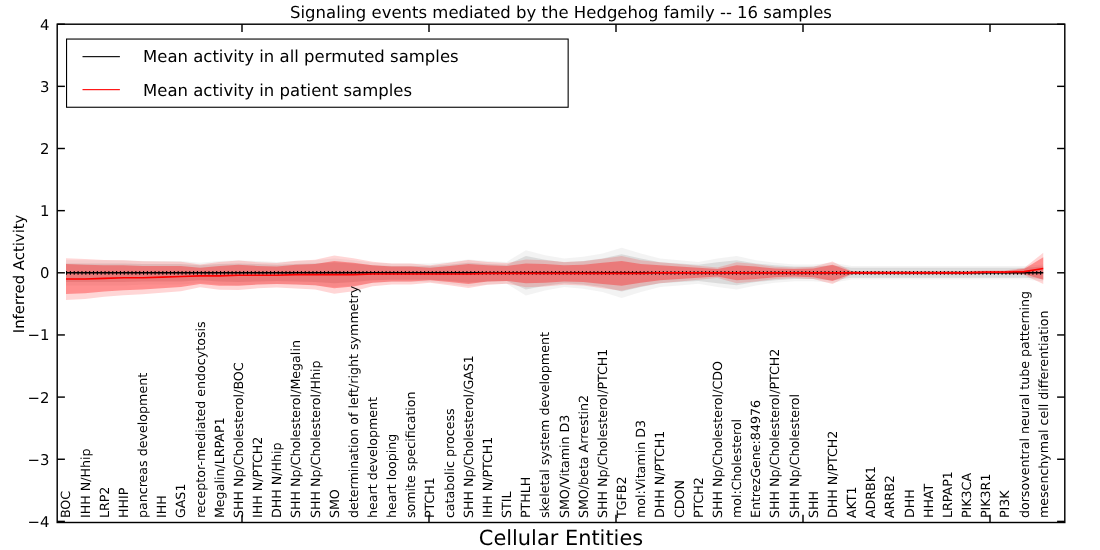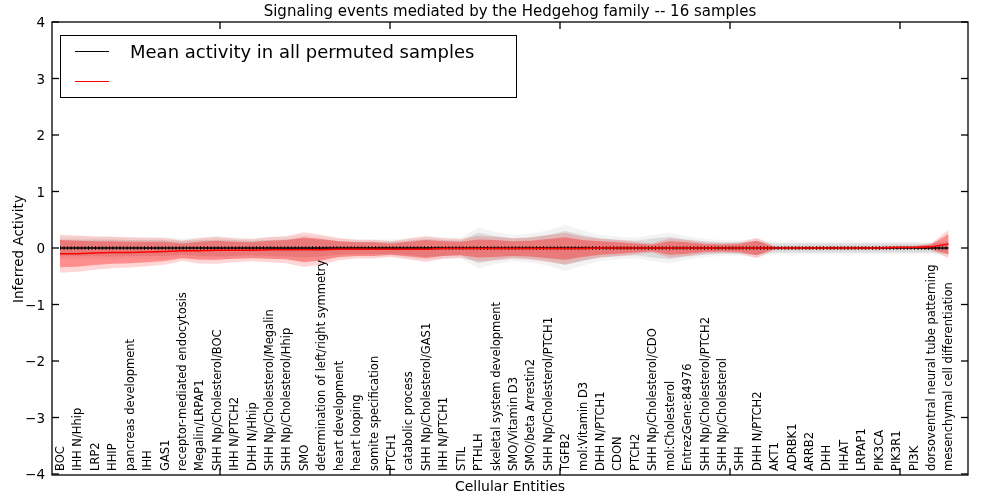--- a/index.html
+++ b/index.html
@@ -1,38 +1,39 @@
 <!DOCTYPE html>
 <html><head>
 <meta charset="utf-8">
 <style>
   html,body{margin:0;padding:0;background:#ffffff;}
   body{width:1000px;height:500px;position:relative;font-family:"DejaVu Sans","Liberation Sans",sans-serif;color:#000;overflow:hidden;}
   #chart-title{position:absolute;left:20px;top:2px;width:980px;text-align:center;font-size:15px;white-space:nowrap;}
-  #x-axis-label{position:absolute;left:20px;top:478px;width:980px;text-align:center;font-size:14px;}
+  #x-axis-label{position:absolute;left:20px;top:478px;width:980px;text-align:center;font-size:19px;}
   #y-axis-label{position:absolute;left:-52px;top:241px;width:140px;text-align:center;font-size:13.5px;transform:rotate(-90deg);transform-origin:center;white-space:nowrap;}
   #legend-box{position:absolute;left:60px;top:35px;width:457px;height:63px;border:1.6px solid #000;background:#fff;display:flex;flex-direction:column;justify-content:space-around;box-sizing:border-box;}
   .legend-row{display:flex;align-items:center;height:28px;}
   .legend-swatch{width:34px;height:0;border-top:1.7px solid #000;margin-left:14px;flex:0 0 auto;}
-  .legend-label{margin-left:21px;font-size:18px;white-space:nowrap;}
+  .legend-label{margin-left:21px;font-size:15px;white-space:nowrap;}
   #plot-svg{position:absolute;left:0;top:0;}
   text{fill:#000;}
 </style>
 </head>
 <body>
 
 <div id="chart-title">Signaling events mediated by the Hedgehog family -- 16 samples</div>
 
 <div id="legend-box">
   <div class="legend-row">
     <span class="legend-swatch" id="swatch-0" style="border-top-color: rgb(0, 0, 0);"></span>
     <span class="legend-label">Mean activity in all permuted samples</span>
   </div>
   <div class="legend-row">
     <span class="legend-swatch" id="swatch-1" style="border-top-color: rgb(255, 0, 0);"></span>
+    <span class="legend-label">Mean activity in patient samples</span>
   </div>
 </div>
 
 <svg id="plot-svg" width="1000" height="500">
     <polygon points="60,236.55875 77.42,236.55875 94.84,236.55875 112.26,236.55875 129.68,237.3215 147.10000000000002,237.3215 164.52,237.3215 181.94,238.847 199.36,237.3215 216.78000000000003,236.55875 234.20000000000002,237.3215 251.62,238.08425 269.04,237.3215 286.46000000000004,236.55875 303.88,235.03325 321.3,236.55875 338.72,238.847 356.14000000000004,239.60975 373.56000000000006,239.60975 390.98,239.60975 408.40000000000003,238.08425 425.82000000000005,235.796 443.24,237.3215 460.66,238.08425 478.08000000000004,227.40575 495.50000000000006,231.98225 512.9200000000001,235.03325 530.34,233.50775 547.76,230.45675 565.1800000000001,225.1175 582.6,230.45675 600.0200000000001,235.03325 617.44,236.55875 634.86,238.08425 652.2800000000001,235.03325 669.7,232.745 687.1200000000001,236.55875 704.5400000000001,238.847 721.96,240.3725 739.3800000000001,240.3725 756.8000000000001,238.847 774.22,241.898 791.6400000000001,241.898 809.0600000000001,241.898 826.48,241.898 843.9000000000001,241.898 861.32,241.898 878.7400000000001,241.898 896.1600000000001,241.898 913.58,241.898 931.0000000000001,241.898 948.4200000000001,240.3725 948.4200000000001,255.6275 931.0000000000001,254.102 913.58,254.102 896.1600000000001,254.102 878.7400000000001,254.102 861.32,254.102 843.9000000000001,254.102 826.48,254.102 809.0600000000001,254.102 791.6400000000001,254.102 774.22,254.102 756.8000000000001,257.153 739.3800000000001,255.6275 721.96,255.6275 704.5400000000001,257.153 687.1200000000001,259.44125 669.7,263.255 652.2800000000001,260.96675 634.86,257.91575 617.44,259.44125 600.0200000000001,260.96675 582.6,265.54325 565.1800000000001,270.8825 547.76,265.54325 530.34,262.49225 512.9200000000001,260.96675 495.50000000000006,264.01775 478.08000000000004,268.59425 460.66,257.91575 443.24,258.6785 425.82000000000005,260.204 408.40000000000003,257.91575 390.98,256.39025 373.56000000000006,256.39025 356.14000000000004,256.39025 338.72,257.153 321.3,259.44125 303.88,260.96675 286.46000000000004,259.44125 269.04,258.6785 251.62,257.91575 234.20000000000002,258.6785 216.78000000000003,259.44125 199.36,258.6785 181.94,257.153 164.52,258.6785 147.10000000000002,258.6785 129.68,258.6785 112.26,259.44125 94.84,259.44125 77.42,259.44125 60,259.44125" fill="#888888" opacity="0.1"></polygon>
     <polygon points="60,239.525 77.42,239.525 94.84,239.525 112.26,239.525 129.68,240.09 147.10000000000002,240.09 164.52,240.09 181.94,241.22 199.36,240.09 216.78000000000003,239.525 234.20000000000002,240.09 251.62,240.655 269.04,240.09 286.46000000000004,239.525 303.88,238.395 321.3,239.525 338.72,241.22 356.14000000000004,241.785 373.56000000000006,241.785 390.98,241.785 408.40000000000003,240.655 425.82000000000005,238.96 443.24,240.09 460.66,240.655 478.08000000000004,232.745 495.50000000000006,236.135 512.9200000000001,238.395 530.34,237.265 547.76,235.005 565.1800000000001,231.05 582.6,235.005 600.0200000000001,238.395 617.44,239.525 634.86,240.655 652.2800000000001,238.395 669.7,236.7 687.1200000000001,239.525 704.5400000000001,241.22 721.96,242.35 739.3800000000001,242.35 756.8000000000001,241.22 774.22,243.48 791.6400000000001,243.48 809.0600000000001,243.48 826.48,243.48 843.9000000000001,243.48 861.32,243.48 878.7400000000001,243.48 896.1600000000001,243.48 913.58,243.48 931.0000000000001,243.48 948.4200000000001,242.35 948.4200000000001,253.65 931.0000000000001,252.52 913.58,252.52 896.1600000000001,252.52 878.7400000000001,252.52 861.32,252.52 843.9000000000001,252.52 826.48,252.52 809.0600000000001,252.52 791.6400000000001,252.52 774.22,252.52 756.8000000000001,254.78 739.3800000000001,253.65 721.96,253.65 704.5400000000001,254.78 687.1200000000001,256.475 669.7,259.3 652.2800000000001,257.605 634.86,255.345 617.44,256.475 600.0200000000001,257.605 582.6,260.995 565.1800000000001,264.95 547.76,260.995 530.34,258.735 512.9200000000001,257.605 495.50000000000006,259.865 478.08000000000004,263.255 460.66,255.345 443.24,255.91 425.82000000000005,257.04 408.40000000000003,255.345 390.98,254.215 373.56000000000006,254.215 356.14000000000004,254.215 338.72,254.78 321.3,256.475 303.88,257.605 286.46000000000004,256.475 269.04,255.91 251.62,255.345 234.20000000000002,255.91 216.78000000000003,256.475 199.36,255.91 181.94,254.78 164.52,255.91 147.10000000000002,255.91 129.68,255.91 112.26,256.475 94.84,256.475 77.42,256.475 60,256.475" fill="#888888" opacity="0.22"></polygon>
     <polygon points="60,234.666 77.42,235.457 94.84,236.474 112.26,236.7 129.68,237.491 147.10000000000002,237.717 164.52,237.943 181.94,240.542 199.36,238.169 216.78000000000003,236.813 234.20000000000002,238.395 251.62,239.186 269.04,237.039 286.46000000000004,236.248 303.88,232.293 321.3,234.666 338.72,238.056 356.14000000000004,239.638 373.56000000000006,239.638 390.98,241.22 408.40000000000003,238.847 425.82000000000005,236.474 443.24,238.282 460.66,239.073 478.08000000000004,235.909 495.50000000000006,236.7 512.9200000000001,238.282 530.34,237.49099999999999 547.76,235.118 565.1800000000001,232.745 582.6,236.7 600.0200000000001,238.508 617.44,240.09 634.86,241.672 652.2800000000001,243.254 669.7,238.508 687.1200000000001,240.09 704.5400000000001,242.463 721.96,243.254 739.3800000000001,242.463 756.8000000000001,237.717 774.22,246.418 791.6400000000001,246.418 809.0600000000001,246.418 826.48,246.418 843.9000000000001,246.418 861.32,246.418 878.7400000000001,246.418 896.1600000000001,245.853 913.58,245.853 931.0000000000001,243.706 948.4200000000001,229.807 948.4200000000001,258.283 931.0000000000001,250.034 913.58,249.017 896.1600000000001,249.017 878.7400000000001,249.582 861.32,249.582 843.9000000000001,249.582 826.48,249.582 809.0600000000001,249.582 791.6400000000001,249.582 774.22,249.582 756.8000000000001,258.283 739.3800000000001,253.537 721.96,252.746 704.5400000000001,253.537 687.1200000000001,255.91 669.7,257.492 652.2800000000001,252.746 634.86,254.328 617.44,255.91 600.0200000000001,257.492 582.6,260.43 565.1800000000001,264.385 547.76,262.012 530.34,259.639 512.9200000000001,258.848 495.50000000000006,260.43 478.08000000000004,261.221 460.66,258.057 443.24,258.848 425.82000000000005,261.786 408.40000000000003,259.413 390.98,257.04 373.56000000000006,258.622 356.14000000000004,258.622 338.72,260.204 321.3,264.724 303.88,267.097 286.46000000000004,263.142 269.04,262.351 251.62,261.334 234.20000000000002,262.125 216.78000000000003,263.707 199.36,263.481 181.94,261.108 164.52,264.837 147.10000000000002,266.193 129.68,267.549 112.26,268.34 94.84,269.696 77.42,271.843 60,272.634" fill="#ff0000" opacity="0.16"></polygon>
     <polygon points="60,240.09 77.42,240.655 94.84,241.22 112.26,241.22 129.68,241.785 147.10000000000002,241.785 164.52,241.785 181.94,243.48 199.36,241.785 216.78000000000003,240.655 234.20000000000002,241.785 251.62,242.35 269.04,240.655 286.46000000000004,240.09 303.88,237.265 321.3,238.96 338.72,241.22 356.14000000000004,242.35 373.56000000000006,242.35 390.98,243.48 408.40000000000003,241.785 425.82000000000005,240.09 443.24,241.22 460.66,241.785 478.08000000000004,239.525 495.50000000000006,240.09 512.9200000000001,241.22 530.34,240.655 547.76,238.96 565.1800000000001,237.265 582.6,240.09 600.0200000000001,241.22 617.44,242.35 634.86,243.48 652.2800000000001,244.61 669.7,241.22 687.1200000000001,242.35 704.5400000000001,244.045 721.96,244.61 739.3800000000001,244.045 756.8000000000001,240.655 774.22,246.87 791.6400000000001,246.87 809.0600000000001,246.87 826.48,246.87 843.9000000000001,246.87 861.32,246.87 878.7400000000001,246.87 896.1600000000001,246.305 913.58,246.305 931.0000000000001,244.61 948.4200000000001,233.875 948.4200000000001,254.215 931.0000000000001,249.13 913.58,248.565 896.1600000000001,248.565 878.7400000000001,249.13 861.32,249.13 843.9000000000001,249.13 826.48,249.13 809.0600000000001,249.13 791.6400000000001,249.13 774.22,249.13 756.8000000000001,255.345 739.3800000000001,251.955 721.96,251.39 704.5400000000001,251.955 687.1200000000001,253.65 669.7,254.78 652.2800000000001,251.39 634.86,252.52 617.44,253.65 600.0200000000001,254.78 582.6,257.04 565.1800000000001,259.865 547.76,258.17 530.34,256.475 512.9200000000001,255.91 495.50000000000006,257.04 478.08000000000004,257.605 460.66,255.345 443.24,255.91 425.82000000000005,258.17 408.40000000000003,256.475 390.98,254.78 373.56000000000006,255.91 356.14000000000004,255.91 338.72,257.04 321.3,260.43 303.88,262.125 286.46000000000004,259.3 269.04,258.735 251.62,258.17 234.20000000000002,258.735 216.78000000000003,259.865 199.36,259.865 181.94,258.17 164.52,260.995 147.10000000000002,262.125 129.68,263.255 112.26,263.82 94.84,264.95 77.42,266.645 60,267.21" fill="#ff0000" opacity="0.33"></polygon>
     <polyline points="60,248 77.42,248 94.84,248 112.26,248 129.68,248 147.10000000000002,248 164.52,248 181.94,248 199.36,248 216.78000000000003,248 234.20000000000002,248 251.62,248 269.04,248 286.46000000000004,248 303.88,248 321.3,248 338.72,248 356.14000000000004,248 373.56000000000006,248 390.98,248 408.40000000000003,248 425.82000000000005,248 443.24,248 460.66,248 478.08000000000004,248 495.50000000000006,248 512.9200000000001,248 530.34,248 547.76,248 565.1800000000001,248 582.6,248 600.0200000000001,248 617.44,248 634.86,248 652.2800000000001,248 669.7,248 687.1200000000001,248 704.5400000000001,248 721.96,248 739.3800000000001,248 756.8000000000001,248 774.22,248 791.6400000000001,248 809.0600000000001,248 826.48,248 843.9000000000001,248 861.32,248 878.7400000000001,248 896.1600000000001,248 913.58,248 931.0000000000001,248 948.4200000000001,248" fill="none" stroke="#000000" stroke-width="1.3"></polyline>
     <polyline points="60,248 77.42,248 94.84,248 112.26,248 129.68,248 147.10000000000002,248 164.52,248 181.94,248 199.36,248 216.78000000000003,248 234.20000000000002,248 251.62,248 269.04,248 286.46000000000004,248 303.88,248 321.3,248 338.72,248 356.14000000000004,248 373.56000000000006,248 390.98,248 408.40000000000003,248 425.82000000000005,248 443.24,248 460.66,248 478.08000000000004,248 495.50000000000006,248 512.9200000000001,248 530.34,248 547.76,248 565.1800000000001,248 582.6,248 600.0200000000001,248 617.44,248 634.86,248 652.2800000000001,248 669.7,248 687.1200000000001,248 704.5400000000001,248 721.96,248 739.3800000000001,248 756.8000000000001,248 774.22,248 791.6400000000001,248 809.0600000000001,248 826.48,248 843.9000000000001,248 861.32,248 878.7400000000001,248 896.1600000000001,248 913.58,248 931.0000000000001,248 948.4200000000001,248" fill="none" stroke="#000000" stroke-width="3.4" stroke-dasharray="1 2.5"></polyline>

